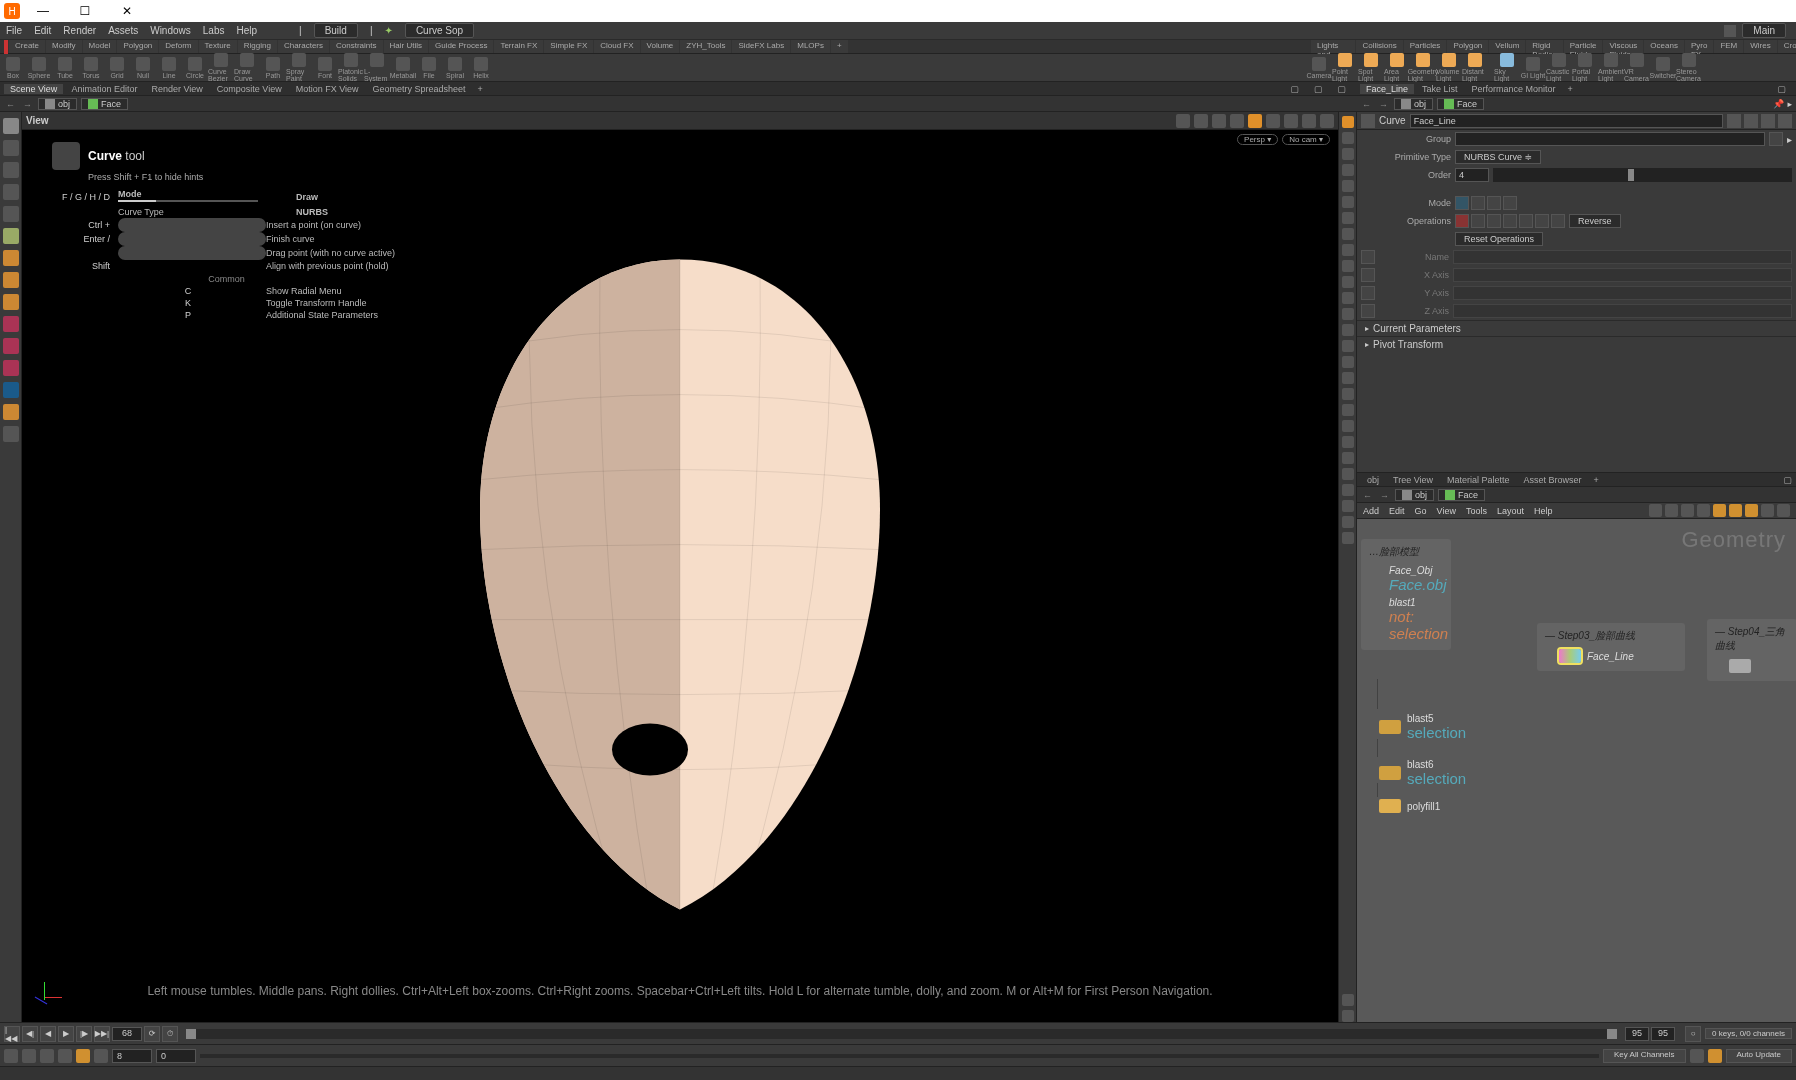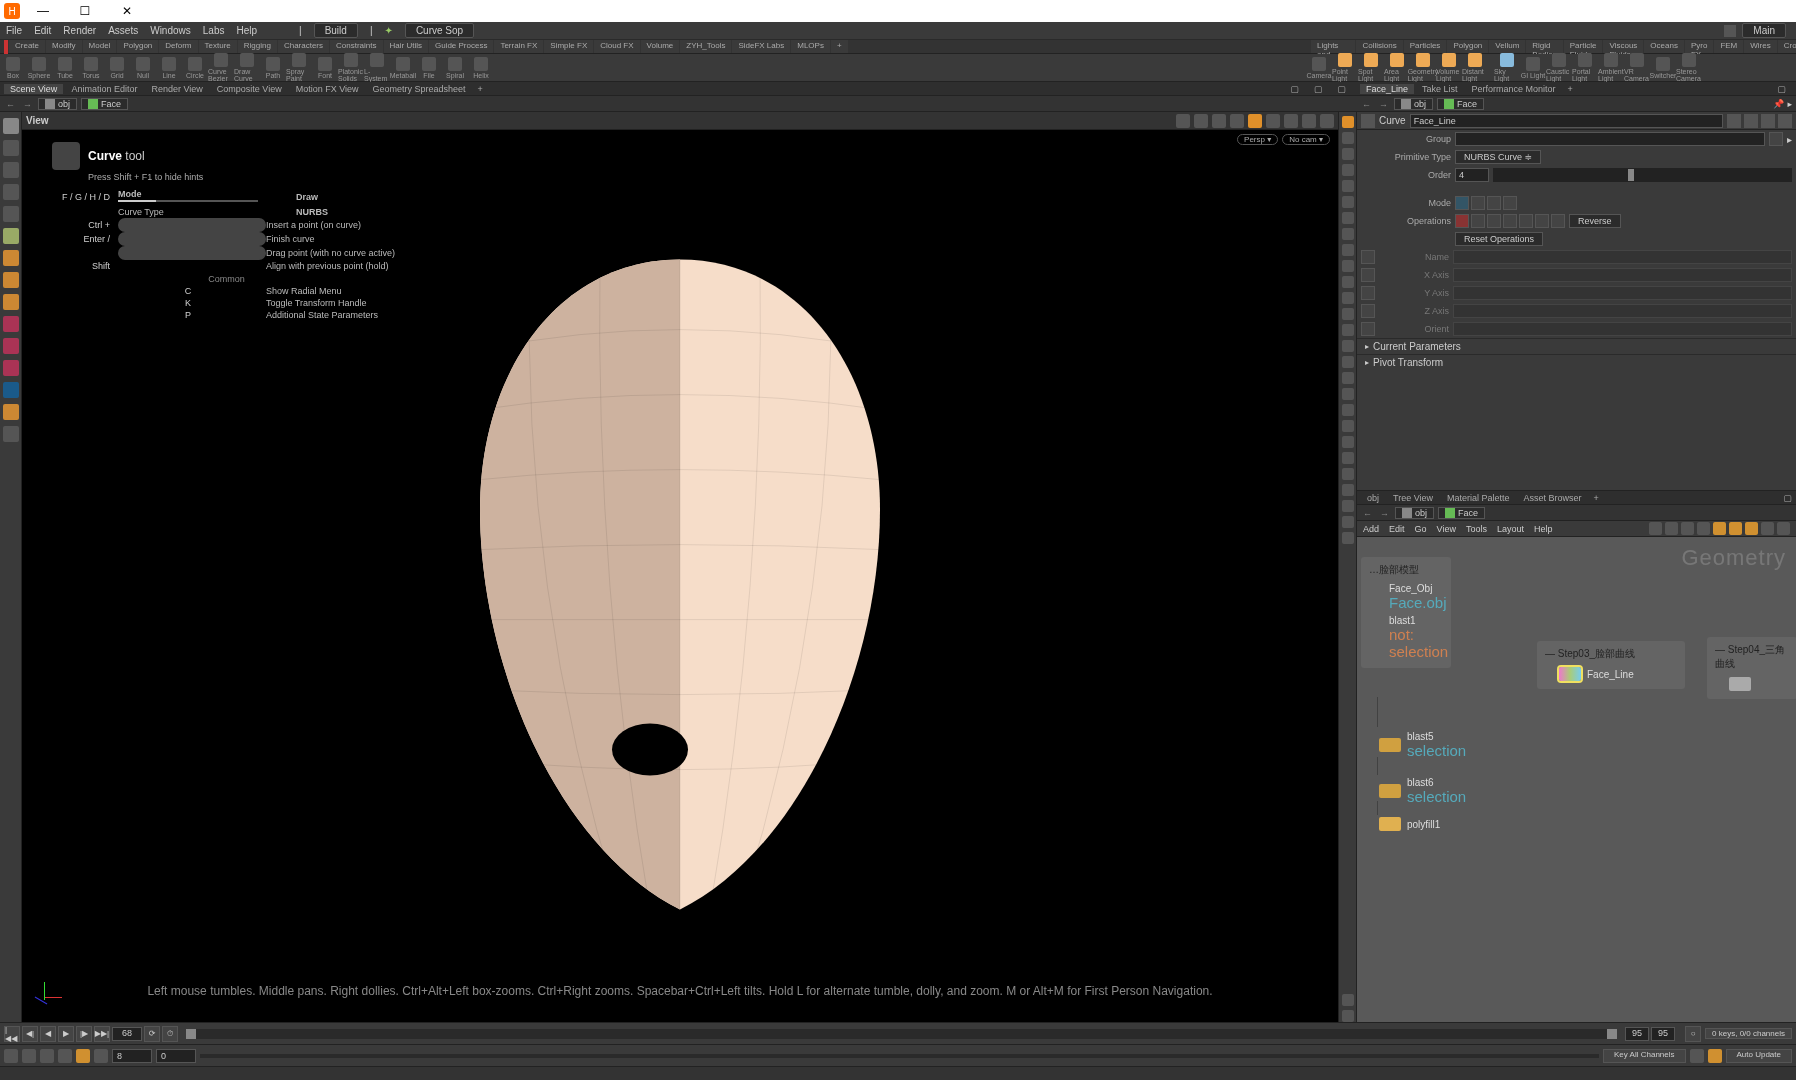--- a/index.html
+++ b/index.html
@@ -109,21 +109,21 @@
 
 .netpanel { flex:1; display:flex; flex-direction:column; border-top:1px solid #222; min-height:0;}
 .netpanel .panetabs{height:14px;}
 .netpanel .pathbar{height:16px;}
 .netpanel .menubar2{height:16px;display:flex;align-items:center;gap:10px;padding:0 6px;font-size:9px;color:#ccc;border-bottom:1px solid #222;}
 .netpanel .menubar2 .r{margin-left:auto;display:flex;gap:3px;}
 .netpanel .menubar2 .ic{width:13px;height:13px;background:#555;border-radius:2px;}
 .netpanel .menubar2 .ic.a{background:#d09030;}
 .netgraph { flex:1; background:#595959; position:relative; overflow:hidden;}
 .netgraph .wm{position:absolute;right:10px;top:8px;font-size:22px;color:rgba(255,255,255,0.18);font-weight:200;letter-spacing:1px;}
-.ngrp{position:absolute;background:rgba(120,120,120,0.35);border-radius:3px;padding:4px;}
+.ngrp{position:absolute;background:rgba(120,120,120,0.35);border-radius:3px;padding:4px;font-style:italic;}
 .ngrp .gt{font-size:10px;color:#222;padding:2px 4px;}
 .node{display:flex;align-items:center;gap:6px;margin:4px 18px;}
 .node .nic{width:22px;height:14px;background:#aaa;border-radius:2px;display:flex;align-items:center;justify-content:center;}
 .node .nic.file{background:#c08a3a;}
 .node .nic.blast{background:#d0a040;}
 .node .nic.poly{background:#e0b050;}
 .node .nl{font-size:10px;color:#ddd;}
 .node .ns{font-size:15px;}
 .node .ns.b{color:#5ab;}
 .node .ns.r{color:#d08050;}
@@ -659,25 +659,20 @@
       <div class="row sub">
           <div class="sq"></div>
           <div class="lbl" style="width:70px">Y Axis</div>
           <div class="fld"></div>
         </div>
       <div class="row sub">
           <div class="sq"></div>
           <div class="lbl" style="width:70px">Z Axis</div>
           <div class="fld"></div>
         </div>
-      <div class="row sub">
-          <div class="sq"></div>
-          <div class="lbl" style="width:70px">Orient</div>
-          <div class="fld"></div>
-        </div>
       <div class="coll">Current Parameters</div>
       <div class="coll">Pivot Transform</div>
       <div style="height:120px"></div>
     </div>
 
     <div class="netpanel">
       <div class="panetabs">
         <span class="pt">obj</span>
         <span class="pt">Tree View</span>
         <span class="pt">Material Palette</span>

